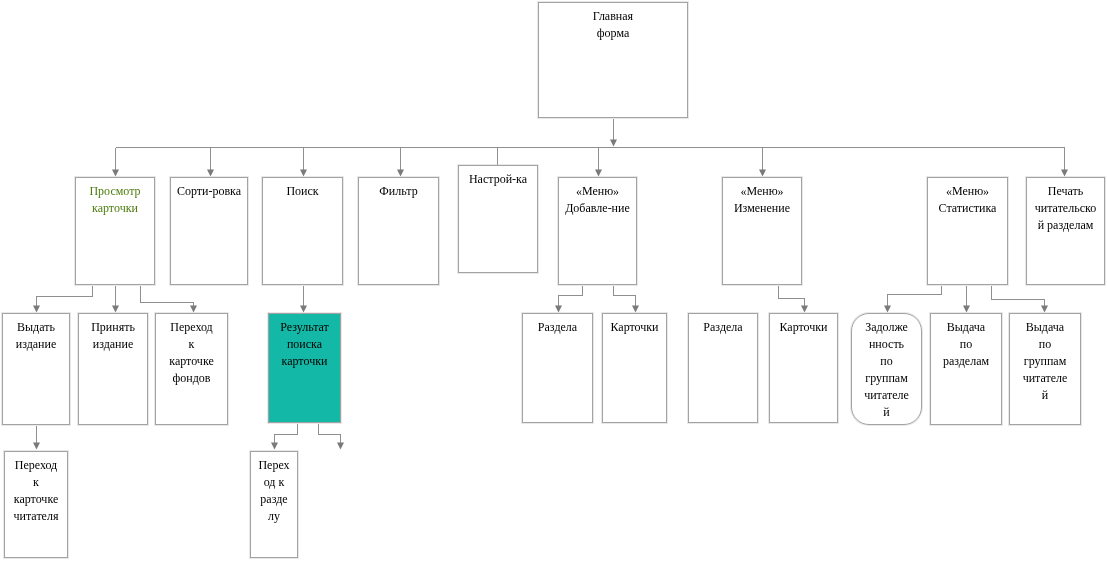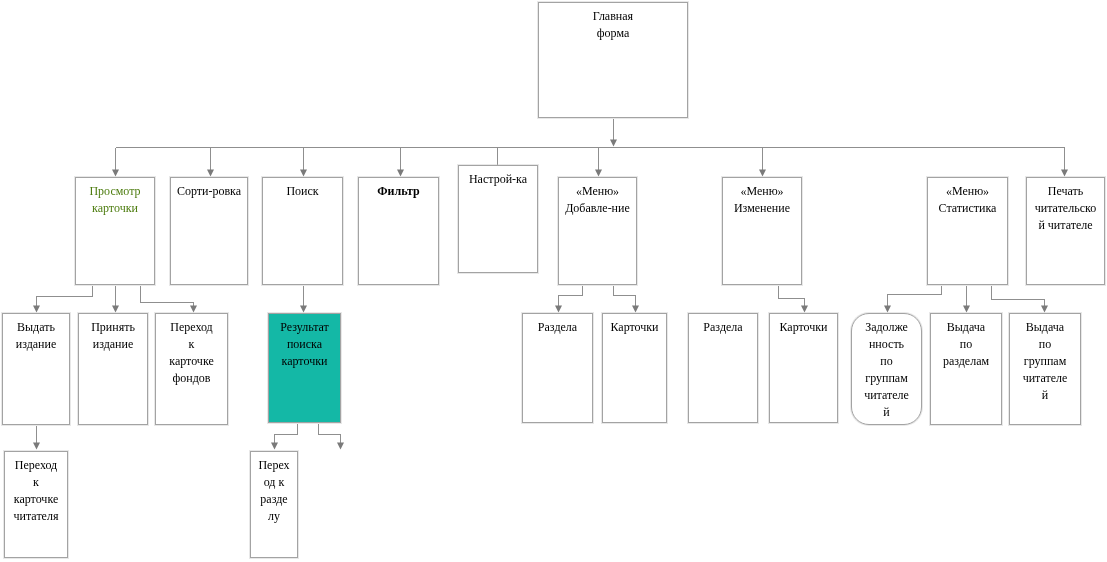--- a/index.html
+++ b/index.html
@@ -143,42 +143,42 @@
     <div class="node" style="left: 75px; top: 177px; width: 80px; height: 108px; border-color: rgb(163, 163, 163); background: rgb(255, 255, 255); color: #4d7c0f;">
       <div class="line">Просмотр</div>
       <div class="line">карточки</div>
     </div>
     <div class="node" style="left: 170px; top: 177px; width: 78px; height: 108px; border-color: rgb(163, 163, 163); background: rgb(255, 255, 255); color: rgb(0, 0, 0);">
       <div class="line">Сорти-ровка</div>
     </div>
     <div class="node" style="left: 262px; top: 177px; width: 81px; height: 108px; border-color: rgb(163, 163, 163); background: rgb(255, 255, 255); color: rgb(0, 0, 0);">
       <div class="line">Поиск</div>
     </div>
-    <div class="node" style="left: 358px; top: 177px; width: 81px; height: 108px; border-color: rgb(163, 163, 163); background: rgb(255, 255, 255); color: rgb(0, 0, 0); font-weight: bold;">
+    <div class="node" style="left: 358px; top: 177px; width: 81px; height: 108px; border-color: rgb(163, 163, 163); background: rgb(255, 255, 255); color: rgb(0, 0, 0);">
       <div class="line">Фильтр</div>
     </div>
     <div class="node" style="left: 458px; top: 165px; width: 80px; height: 108px; border-color: rgb(163, 163, 163); background: rgb(255, 255, 255); color: rgb(0, 0, 0);">
       <div class="line">Настрой-ка</div>
     </div>
     <div class="node" style="left: 558px; top: 177px; width: 79px; height: 108px; border-color: rgb(163, 163, 163); background: rgb(255, 255, 255); color: rgb(0, 0, 0);">
       <div class="line">«Меню»</div>
       <div class="line">Добавле-ние</div>
     </div>
     <div class="node" style="left: 722px; top: 177px; width: 80px; height: 108px; border-color: rgb(163, 163, 163); background: rgb(255, 255, 255); color: rgb(0, 0, 0);">
       <div class="line">«Меню»</div>
       <div class="line">Изменение</div>
     </div>
     <div class="node" style="left: 927px; top: 177px; width: 81px; height: 108px; border-color: rgb(163, 163, 163); background: rgb(255, 255, 255); color: rgb(0, 0, 0);">
       <div class="line">«Меню»</div>
       <div class="line">Статистика</div>
     </div>
     <div class="node" style="left: 1026px; top: 177px; width: 79px; height: 108px; border-color: rgb(163, 163, 163); background: rgb(255, 255, 255); color: rgb(0, 0, 0);">
       <div class="line">Печать</div>
       <div class="line">читательско</div>
-      <div class="line">й читателе</div>
+      <div class="line">й разделам</div>
     </div>
     <div class="node" style="left: 2px; top: 313px; width: 68px; height: 112px; border-color: rgb(163, 163, 163); background: rgb(255, 255, 255); color: rgb(0, 0, 0);">
       <div class="line">Выдать</div>
       <div class="line">издание</div>
     </div>
     <div class="node" style="left: 78px; top: 313px; width: 70px; height: 112px; border-color: rgb(163, 163, 163); background: rgb(255, 255, 255); color: rgb(0, 0, 0);">
       <div class="line">Принять</div>
       <div class="line">издание</div>
     </div>
     <div class="node" style="left: 155px; top: 313px; width: 73px; height: 112px; border-color: rgb(163, 163, 163); background: rgb(255, 255, 255); color: rgb(0, 0, 0);">

